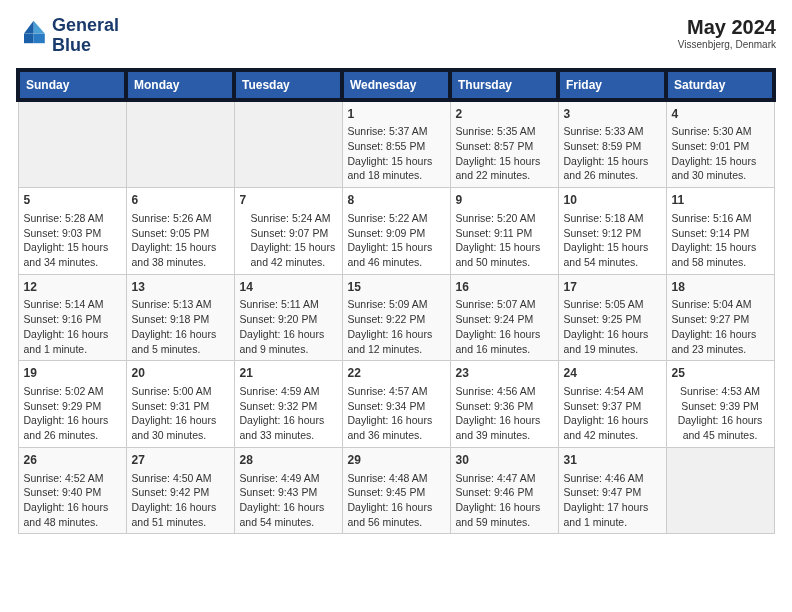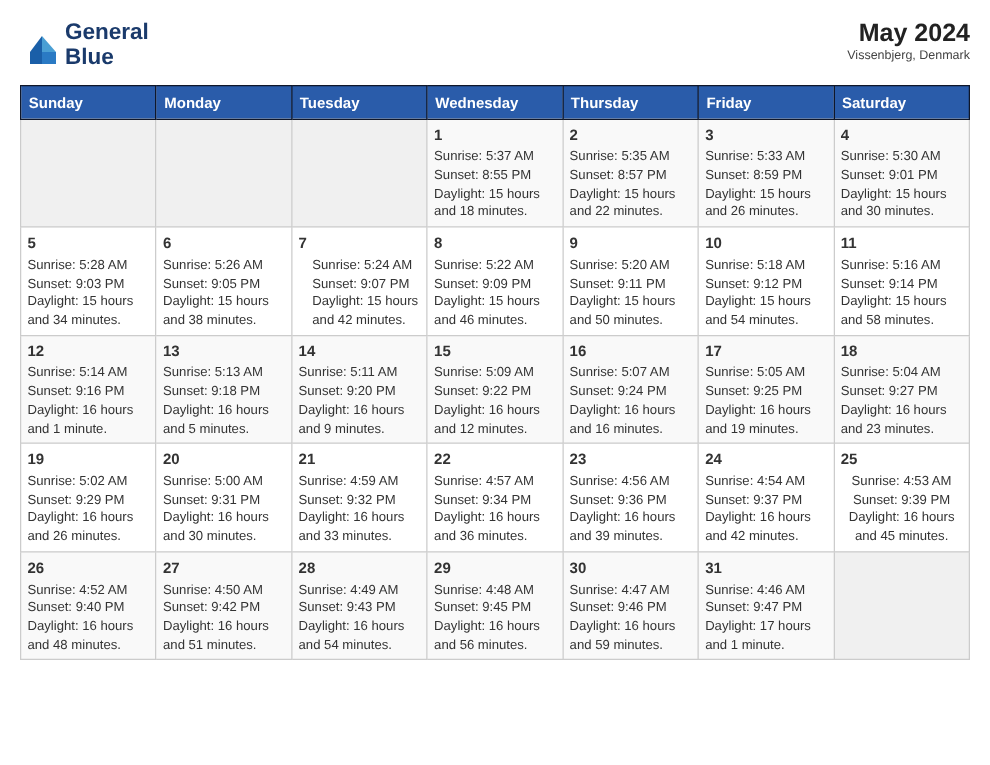--- a/index.html
+++ b/index.html
@@ -11,21 +11,21 @@
       padding: 16px;
     }
     .header {
       display: flex;
       justify-content: space-between;
       align-items: flex-start;
       margin-bottom: 12px;
     }
     .logo {
       display: flex;
-      align-items: flex-end;
+      align-items: flex-start;
       gap: 4px;
     }
     .logo-text {
       font-size: 18px;
       font-weight: bold;
       color: #1a3a6b;
       line-height: 1.1;
     }
     .logo-icon {
       width: 32px;
@@ -48,21 +48,21 @@
       border-collapse: collapse;
       font-size: 11px;
     }
     thead tr th {
       background-color: #2a5caa;
       color: #fff;
       text-align: left;
       padding: 6px 6px;
       font-size: 12px;
       font-weight: bold;
-      border: 1px solid #0f172a;
+      border: 4px solid #0f172a;
     }
     tbody tr td {
       border: 1px solid #ccc;
       vertical-align: top;
       padding: 4px 5px;
       width: calc(100% / 7);
       height: 80px;
       background: #fff;
       color: #333;
       line-height: 1.4;

